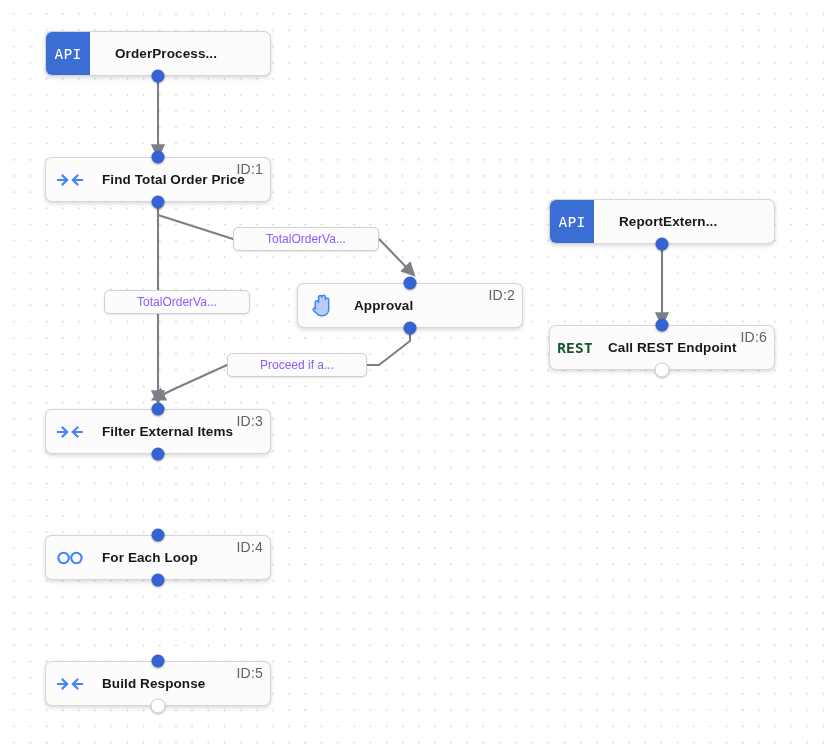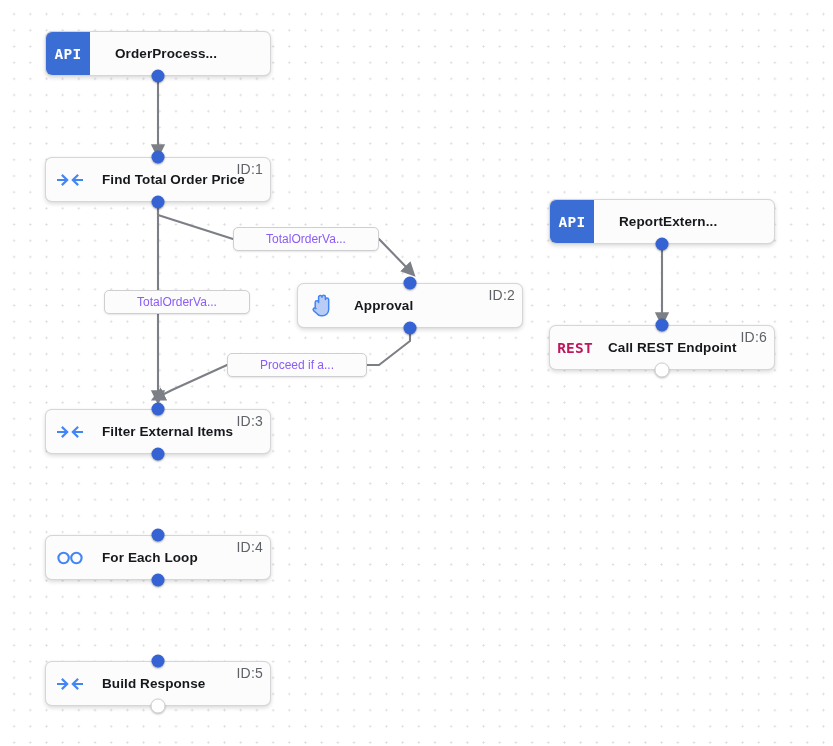--- a/index.html
+++ b/index.html
@@ -51,27 +51,27 @@
     width: 44px;
     flex: 0 0 44px;
     align-self: stretch;
     background: #3b6ed4;
     color: #ffffff;
     display: flex;
     align-items: center;
     justify-content: center;
     font-family: "DejaVu Sans Mono", monospace;
     font-size: 14.5px;
-    font-weight: 700;
+    font-weight: 400;
     letter-spacing: 0.2px;
   }
   .badge-rest {
     width: 50px;
     flex: 0 0 50px;
-    color: #be185d;
+    color: #14532d;
     display: flex;
     align-items: center;
     justify-content: center;
     font-family: "DejaVu Sans Mono", monospace;
     font-size: 14.5px;
     font-weight: 700;
     letter-spacing: 0.2px;
   }
 
   

